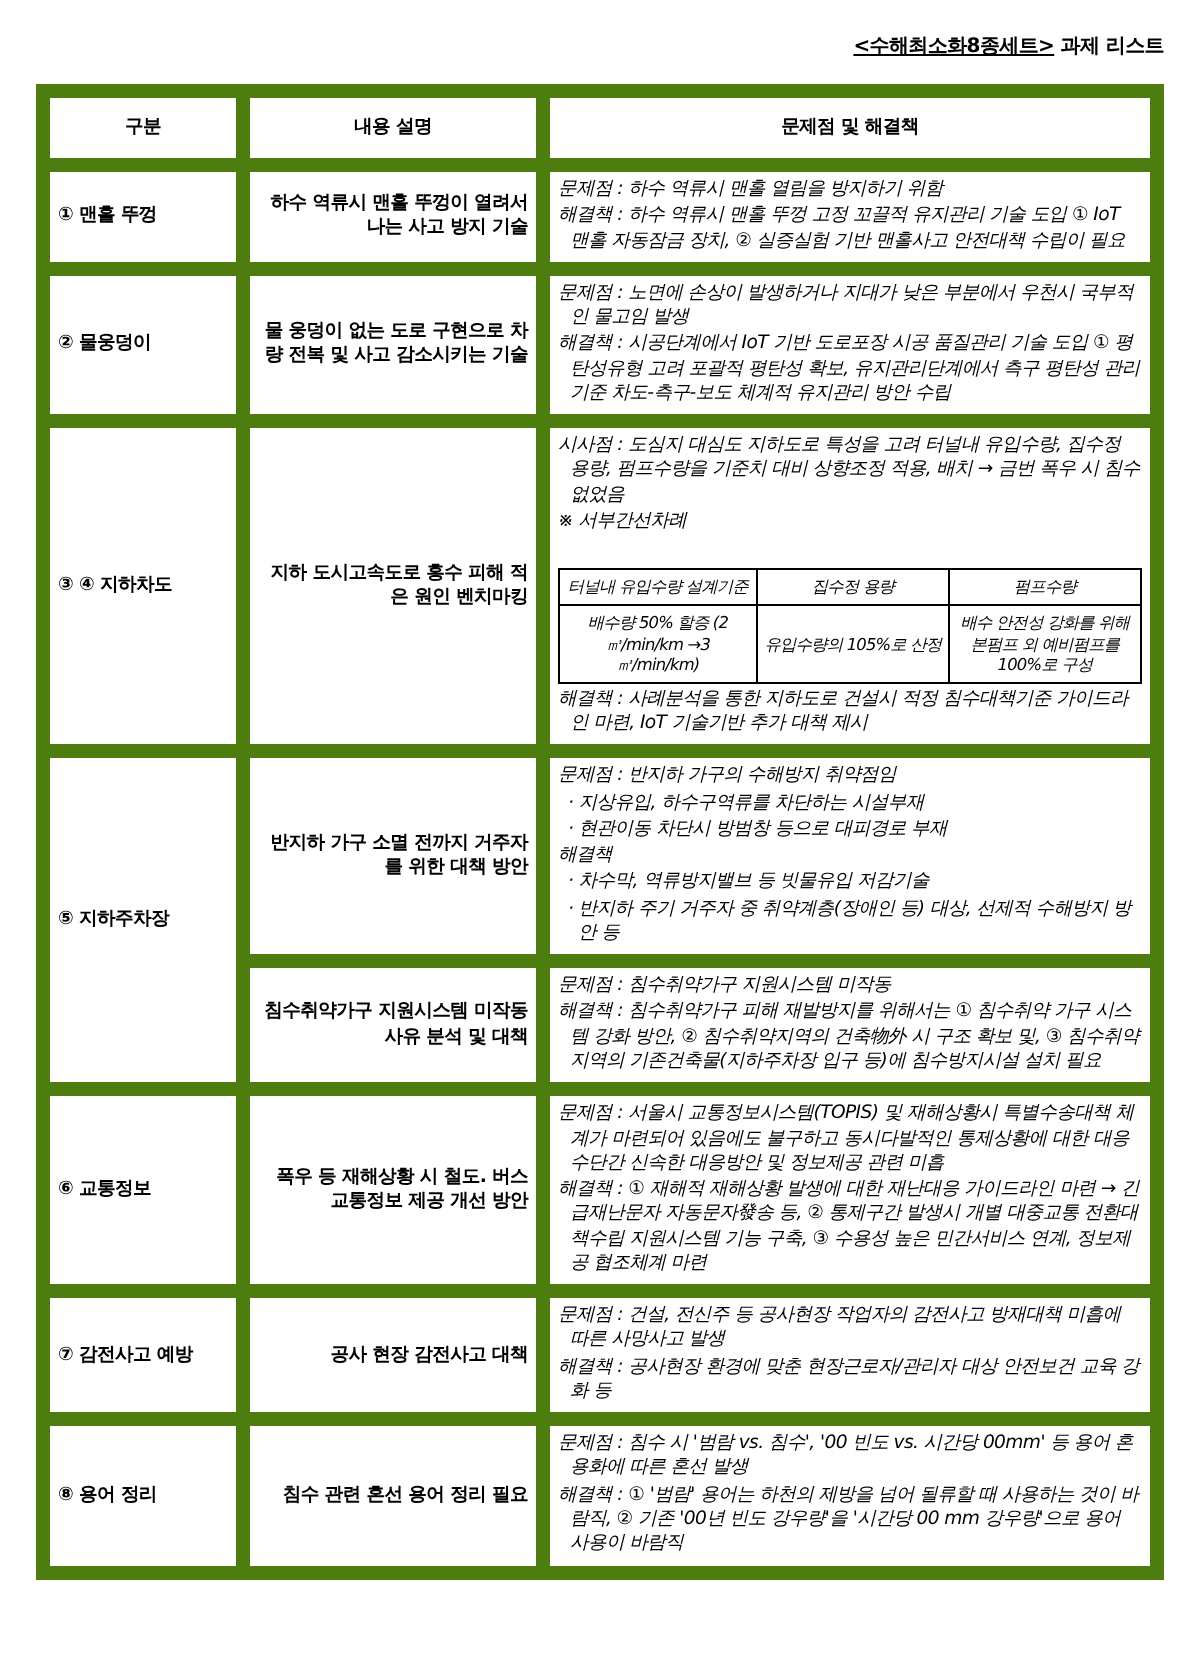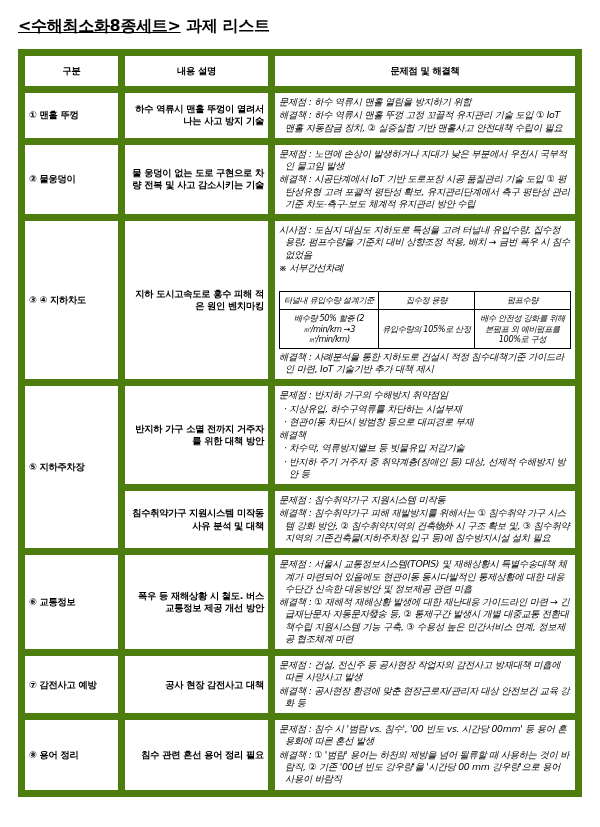--- a/index.html
+++ b/index.html
@@ -15,22 +15,22 @@
     overflow: hidden;
   }
   .page {
     width: 600px;
     height: 827px;
     position: relative;
     box-sizing: border-box;
     padding: 0 18px;
   }
   .doc-title {
-    text-align: left;
-    font-size: 16px;
+    text-align: right;
+    font-size: 10px;
     font-weight: bold;
     letter-spacing: -0.3px;
     padding: 16px 0 12px 0;
   }
   .doc-title .underline {
     text-decoration: underline;
   }
   table.task-table {
     width: 100%;
     border-collapse: collapse;
@@ -196,21 +196,21 @@
         <td class="detail">
           <p class="ind">문제점 : 침수취약가구 지원시스템 미작동</p>
           <p class="ind">해결책 : 침수취약가구 피해 재발방지를 위해서는 ① 침수취약 가구 시스템 강화 방안, ② 침수취약지역의 건축物外 시 구조 확보 및, ③ 침수취약지역의 기존건축물(지하주차장 입구 등)에 침수방지시설 설치 필요</p>
         </td>
       </tr>
 
       <tr>
         <td class="cat">⑥ 교통정보</td>
         <td class="desc">폭우 등 재해상황 시 철도. 버스 교통정보 제공 개선 방안</td>
         <td class="detail">
-          <p class="ind">문제점 : 서울시 교통정보시스템(TOPIS) 및 재해상황시 특별수송대책 체계가 마련되어 있음에도 현관이동 동시다발적인 통제상황에 대한 대응수단간 신속한 대응방안 및 정보제공 관련 미흡</p>
+          <p class="ind">문제점 : 서울시 교통정보시스템(TOPIS) 및 재해상황시 특별수송대책 체계가 마련되어 있음에도 불구하고 동시다발적인 통제상황에 대한 대응수단간 신속한 대응방안 및 정보제공 관련 미흡</p>
           <p class="ind">해결책 : ① 재해적 재해상황 발생에 대한 재난대응 가이드라인 마련 → 긴급재난문자 자동문자發송 등, ② 통제구간 발생시 개별 대중교통 전환대책수립 지원시스템 기능 구축, ③ 수용성 높은 민간서비스 연계, 정보제공 협조체계 마련</p>
         </td>
       </tr>
 
       <tr>
         <td class="cat">⑦ 감전사고 예방</td>
         <td class="desc">공사 현장 감전사고 대책</td>
         <td class="detail">
           <p class="ind">문제점 : 건설, 전신주 등 공사현장 작업자의 감전사고 방재대책 미흡에 따른 사망사고 발생</p>
           <p class="ind">해결책 : 공사현장 환경에 맞춘 현장근로자/관리자 대상 안전보건 교육 강화 등</p>

